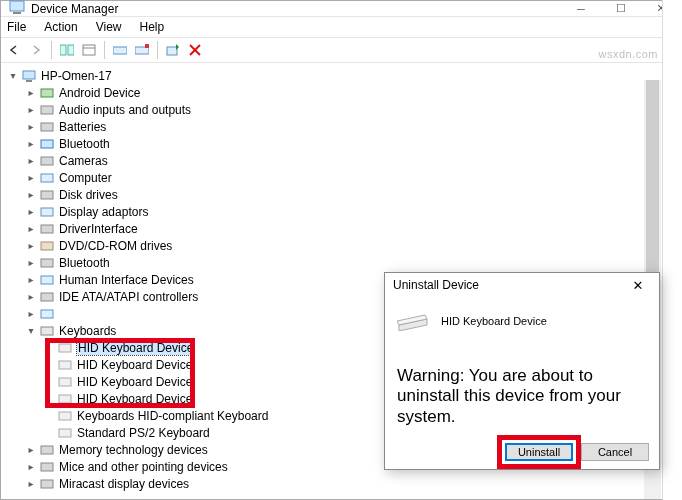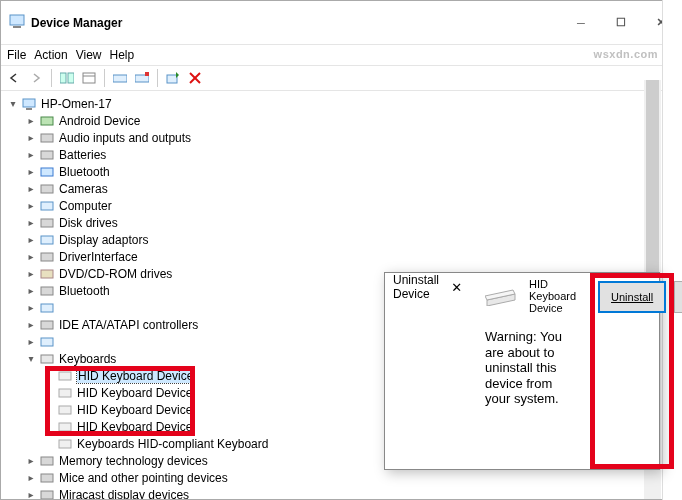--- a/index.html
+++ b/index.html
@@ -16,41 +16,40 @@
   }
   .window {
     width: 682px;
     height: 500px;
     border: 1px solid #aaa;
     background: #fff;
     display: flex;
     flex-direction: column;
   }
   .titlebar {
-    height: 44px;
+    height: 16px;
     display: flex;
     align-items: center;
     padding-left: 8px;
     border-bottom: 1px solid #e5e5e5;
-    font-weight: bold;
   }
   .titlebar .title-icon { margin-right: 6px; }
   .titlebar .title-text { flex: 1; font-size: 12px; }
   .win-controls { display: flex; }
   .win-controls .wc {
     width: 40px; height: 28px;
     display: flex; align-items: center; justify-content: center;
     font-size: 11px; color: #555;
   }
   .menubar {
     height: 20px;
     display: flex;
     align-items: center;
     padding-left: 4px;
-    gap: 4px;
+    gap: 14px;
   }
   .menubar span { padding: 0 2px; }
   .toolbar {
     height: 26px;
     border-top: 1px solid #e5e5e5;
     border-bottom: 1px solid #e5e5e5;
     display: flex;
     align-items: center;
     padding-left: 4px;
     gap: 4px;
@@ -105,31 +104,30 @@
     position: absolute; left:2px; right:2px;
     top: 0; height: 380px;
     background: #cdcdcd;
   }
   .watermark {
     position: absolute;
     right: 24px; top: 48px;
     color: #c0c0c0;
     font-size: 11px;
     letter-spacing: 0.5px;
-    font-weight: bold;
   }
   
   .dialog {
     position: absolute;
     left: 384px; top: 272px;
     width: 276px; height: 198px;
     background: #fff;
     border: 1px solid #888;
     box-shadow: 3px 3px 12px rgba(0,0,0,0.25);
-    display: flex; flex-direction: row;
+    display: flex; flex-direction: column;
   }
   .dialog .dlg-title {
     height: 28px;
     display: flex; align-items: center;
     padding: 0 8px;
     font-size: 12px;
   }
   .dialog .dlg-title .spacer { flex:1; }
   .dialog .dlg-title .close {
     width: 26px; height: 20px;
@@ -142,33 +140,32 @@
     font-size: 11px;
   }
   .dlg-device {
     display: flex; align-items: center; gap: 12px;
     height: 30px;
   }
   .dlg-kb-icon {
     width: 32px; height: 20px;
   }
   .dlg-device-name { font-size: 11px; }
-  .dlg-warning { margin-top: 18px; font-size: 13px; line-height: 1.2; }
+  .dlg-warning { margin-top: 30px; font-size: 17px; line-height: 1.2; }
   .dlg-buttons {
     padding: 8px 10px;
     display: flex; justify-content: flex-end; gap: 8px;
   }
   .btn {
-    min-width: 68px; height: 32px;
+    min-width: 68px; height: 18px;
     font-size: 11px;
     background: #e1e1e1;
     border: 1px solid #adadad;
     display: inline-flex; align-items: center; justify-content: center;
     padding: 0 10px;
-    text-decoration: underline;
   }
   .btn.default {
     border: 2px solid #0078d7;
     background: #e1e1e1;
   }
   .selected-node .label {
     background: #cde8ff;
     outline: 1px dotted #444;
     padding: 0 1px;
   }
@@ -393,20 +390,21 @@
                 </div>
               </li>
               <li>
                 <div class="node">
                   <span class="expander">▸</span>
                   <span class="dev-icon">
                     <svg width="16" height="16">
                       <rect x="2" y="4" width="12" height="8" fill="#dfeffd" stroke="#5a93c7"></rect>
                     </svg>
                   </span>
+                  <span class="label">Human Interface Devices</span>
                 </div>
               </li>
               <li>
                 <div class="node">
                   <span class="expander">▸</span>
                   <span class="dev-icon">
                     <svg width="16" height="16">
                       <rect x="2" y="4" width="12" height="8" fill="#d8d8d8" stroke="#888"></rect>
                     </svg>
                   </span>
@@ -482,20 +480,31 @@
                     <div class="node">
                       <span class="expander"></span>
                       <span class="dev-icon">
                         <svg width="16" height="16">
                           <rect x="2" y="4" width="12" height="8" fill="#f0f0f0" stroke="#aaa"></rect>
                         </svg>
                       </span>
                       <span class="label">Keyboards HID-compliant Keyboard</span>
                     </div>
                   </li>
+                  <li>
+                    <div class="node">
+                      <span class="expander"></span>
+                      <span class="dev-icon">
+                        <svg width="16" height="16">
+                          <rect x="2" y="4" width="12" height="8" fill="#f0f0f0" stroke="#aaa"></rect>
+                        </svg>
+                      </span>
+                      <span class="label">Standard PS/2 Keyboard</span>
+                    </div>
+                  </li>
                 </ul>
               </li>
               <li>
                 <div class="node">
                   <span class="expander">▸</span>
                   <span class="dev-icon">
                     <svg width="16" height="16">
                       <rect x="2" y="4" width="12" height="8" fill="#d8d8d8" stroke="#888"></rect>
                     </svg>
                   </span>

